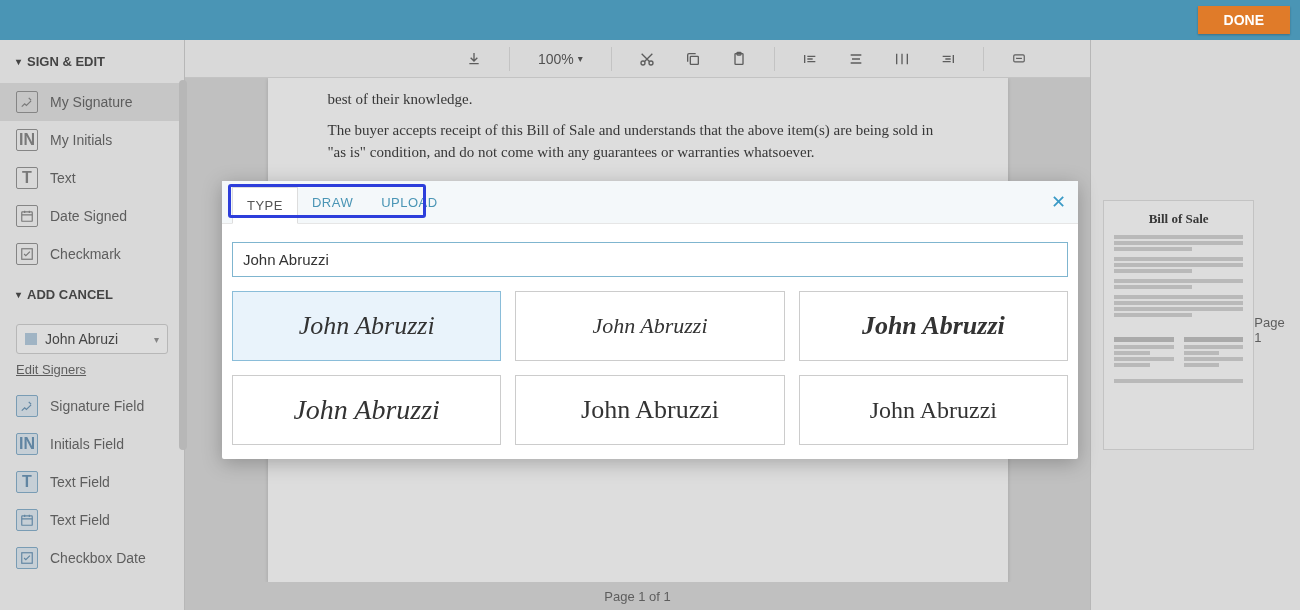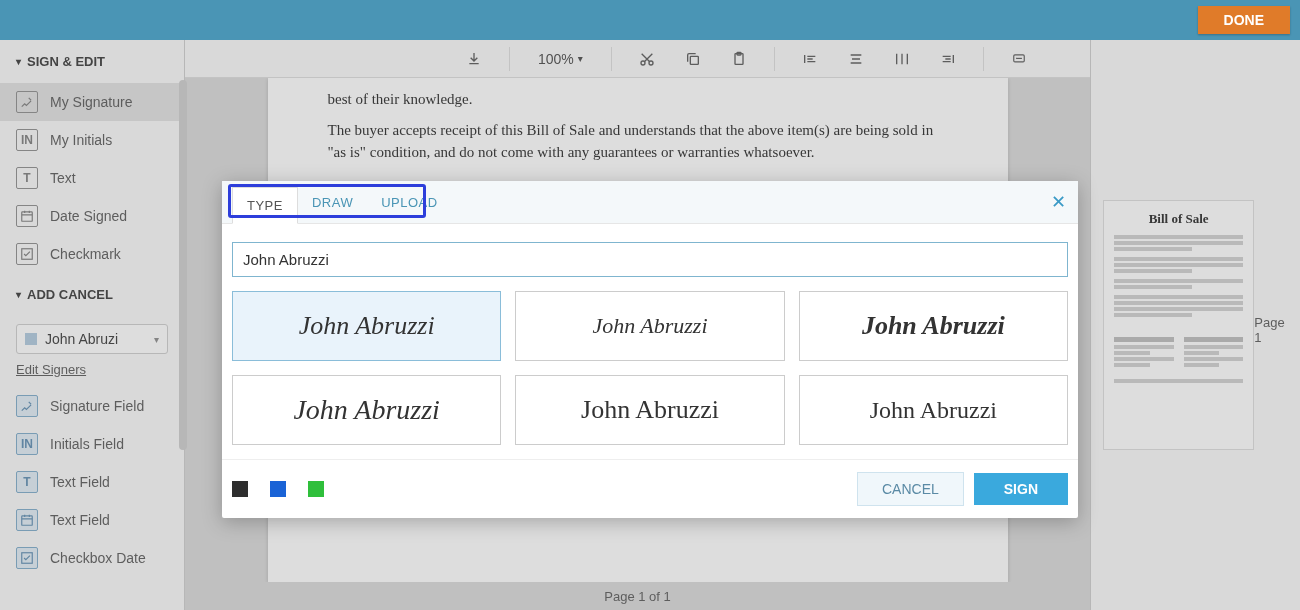--- a/index.html
+++ b/index.html
@@ -7,21 +7,21 @@
 .app { width: 1300px; height: 610px; display: flex; flex-direction: column; }
 .topbar { height: 40px; background: #4a95b5; display: flex; justify-content: flex-end; align-items: center; padding-right: 10px; }
 .done-btn { background: #e07b29; color: #fff; border: none; padding: 6px 26px; font-weight: 700; font-size: 14px; cursor: pointer; box-shadow: 0 1px 2px rgba(0,0,0,.25); }
 .body { flex: 1; display: flex; background: #d9d9d9; position: relative; }
 .sidebar { width: 185px; background: #fafafa; border-right: 1px solid #ccc; overflow: hidden; }
 .side-scroll-fake { position: absolute; left: 179px; top: 0; width: 8px; height: 370px; background: #ccc; border-radius: 4px; z-index: 2; margin-top: 40px; }
 .side-section-title { display: flex; align-items: center; gap: 6px; padding: 14px 16px; font-weight: 600; font-size: 13px; color: #333; cursor: pointer; }
 .side-section-title .chev { font-size: 10px; }
 .side-item { display: flex; align-items: center; gap: 12px; padding: 8px 16px; color: #555; cursor: pointer; font-size: 14px; }
 .side-item.active { background: #e0e0e0; }
-.side-item .ic { width: 22px; height: 22px; border: 1px solid #8a8a8a; border-radius: 2px; display: flex; align-items: center; justify-content: center; font-size: 12px; color: #7a7a7a; font-weight: bold; }
+.side-item .ic { width: 22px; height: 22px; border: 1px solid #8a8a8a; border-radius: 2px; display: flex; align-items: center; justify-content: center; font-size: 16px; color: #7a7a7a; font-weight: bold; }
 .side-item.blue .ic { background: #e0edf6; border-color: #7aa8c8; color: #5a8ab0; }
 .signer-select { margin: 8px 16px; border: 1px solid #ccc; border-radius: 3px; display: flex; align-items: center; padding: 6px 8px; gap: 8px; background: #fff; cursor: pointer; }
 .signer-select .sq { width: 12px; height: 12px; background: #aec9de; }
 .signer-select .arr { margin-left: auto; font-size: 10px; color: #888; }
 .edit-signers { margin: 0 16px 10px; font-size: 13px; text-decoration: underline; color: #555; cursor: pointer; }
 .center { flex: 1; display: flex; flex-direction: column; overflow: hidden; }
 .toolbar { height: 38px; background: #fafafa; border-bottom: 1px solid #ddd; display: flex; align-items: center; padding: 0 10px; gap: 12px; }
 .tool-btn { width: 34px; height: 30px; display: flex; align-items: center; justify-content: center; color: #555; cursor: pointer; }
 .tool-div { width: 1px; height: 24px; background: #ddd; margin: 0 6px; }
 .zoom { padding: 0 10px; font-size: 14px; color: #444; cursor: pointer; display: flex; align-items: center; gap: 4px; }
@@ -284,23 +284,16 @@
         <input class="sig-input" value="John Abruzzi" style="">
         <div class="sig-grid">
           <div class="sig-cell selected f1">John Abruzzi</div>
           <div class="sig-cell f2">John Abruzzi</div>
           <div class="sig-cell f3">John Abruzzi</div>
           <div class="sig-cell f4">John Abruzzi</div>
           <div class="sig-cell f5">John Abruzzi</div>
           <div class="sig-cell f6">John Abruzzi</div>
         </div>
       </div>
-      <div class="modal-footer">
-        <div class="color-sq" style="background:#2e2e2e"></div>
-        <div class="color-sq" style="background:#1a63d6"></div>
-        <div class="color-sq" style="background:#2fbf3b"></div>
-        <button class="cancel-btn">CANCEL</button>
-        <button class="sign-btn">SIGN</button>
-      </div>
     </div>
 
   </div>
 </div>
 
 </body></html>

